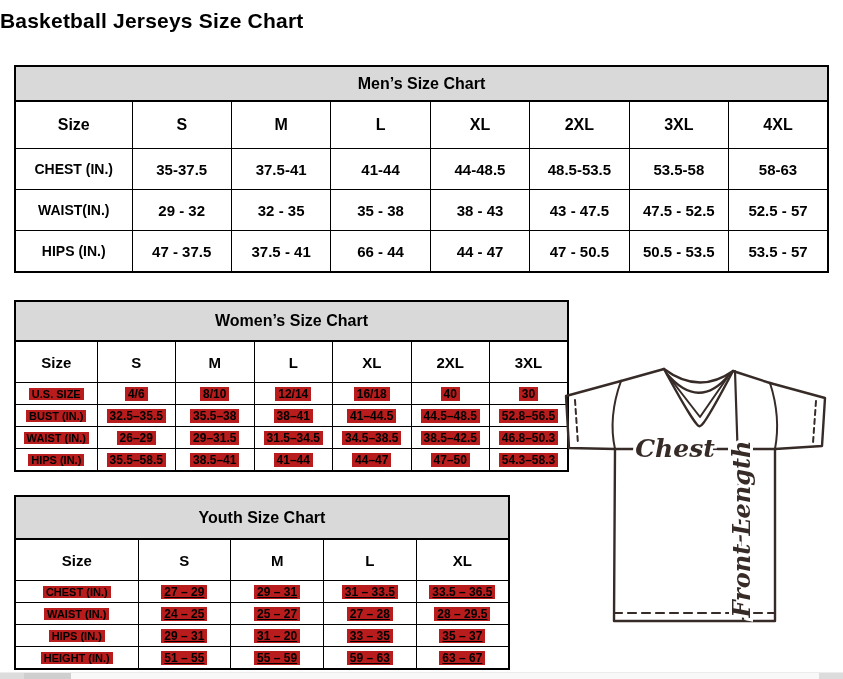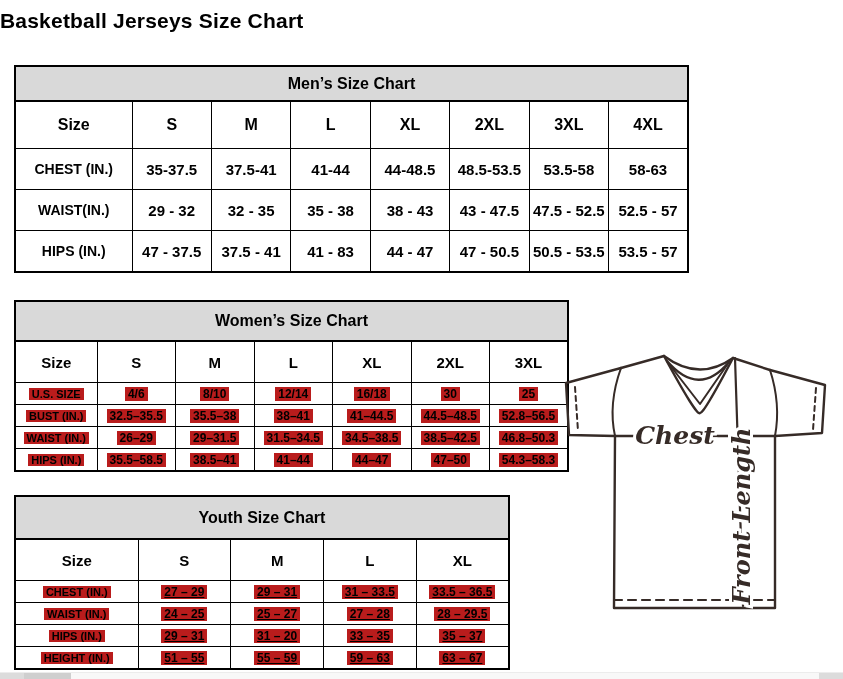--- a/index.html
+++ b/index.html
@@ -11,21 +11,21 @@
 
   
   table.size-table{position:absolute;border-collapse:collapse;table-layout:fixed;
        border:2px solid #000;background:#fff;}
   table.size-table th,table.size-table td{border:1px solid #000;text-align:center;
        vertical-align:middle;padding:0;font-weight:bold;overflow:hidden;}
   tr.chart-title-row th{background:#d9d9d9;font-size:16px;border-bottom:2px solid #000;}
   tr.col-head-row th{font-size:16px;}
 
   
-  table.mens{left:14px;top:65px;width:675px;}
+  table.mens{left:14px;top:65px;width:815px;}
   .mens tr.chart-title-row th{height:33px;}
   .mens tr.col-head-row th{height:46px;}
   .mens tbody tr th{font-size:14px;height:40px;}
   .mens tbody tr td{font-size:15px;}
   .mens col.label-col{width:117px;}
 
   
   table.womens{left:14px;top:300px;width:555px;border-radius:22px;}
   .womens tr.chart-title-row th{height:38px;}
   .womens tr.col-head-row th{height:40px;font-size:15px;}
@@ -38,21 +38,21 @@
   .youth tr.chart-title-row th{height:41px;}
   .youth tr.col-head-row th{height:40px;font-size:15px;}
   .youth tbody tr th{font-size:11px;height:21px;}
   .youth tbody tr td{font-size:12px;text-decoration:underline;}
   .youth col.label-col{width:123px;}
 
   
   .womens tbody .hl,.youth tbody .hl{background:#b91c1c;padding:0 3px;}
 
   
-  .jersey-wrap{position:absolute;left:557px;top:346px;width:286px;height:268px;}
+  .jersey-wrap{position:absolute;left:557px;top:359px;width:286px;height:268px;}
   .jersey-wrap svg{display:block;}
 
   
   .hscroll{position:absolute;left:0;bottom:0;width:843px;height:7px;background:#f8f8f8;
        border-top:1px solid #ececec;box-sizing:border-box;}
   .hscroll .btn{position:absolute;top:0;height:7px;background:#dcdcdc;}
   .hscroll .btn.left{left:0;width:24px;}
   .hscroll .btn.right{right:0;width:24px;}
   .hscroll .thumb{position:absolute;top:0;left:24px;width:47px;height:7px;background:#cfcfcf;}
 </style>
@@ -106,21 +106,21 @@
           <td><span class="hl">35 - 38</span></td>
           <td><span class="hl">38 - 43</span></td>
           <td><span class="hl">43 - 47.5</span></td>
           <td><span class="hl">47.5 - 52.5</span></td>
           <td><span class="hl">52.5 - 57</span></td>
         </tr>
         <tr>
           <th><span class="hl">HIPS (IN.)</span></th>
           <td><span class="hl">47 - 37.5</span></td>
           <td><span class="hl">37.5 - 41</span></td>
-          <td><span class="hl">41 - 83</span></td>
+          <td><span class="hl">66 - 44</span></td>
           <td><span class="hl">44 - 47</span></td>
           <td><span class="hl">47 - 50.5</span></td>
           <td><span class="hl">50.5 - 53.5</span></td>
           <td><span class="hl">53.5 - 57</span></td>
         </tr>
       </tbody>
     </table>
     <table class="size-table womens">
       <colgroup>
         <col class="label-col">
@@ -145,22 +145,22 @@
           <th>3XL</th>
         </tr>
       </thead>
       <tbody>
         <tr>
           <th><span class="hl">U.S. SIZE</span></th>
           <td><span class="hl">4/6</span></td>
           <td><span class="hl">8/10</span></td>
           <td><span class="hl">12/14</span></td>
           <td><span class="hl">16/18</span></td>
+          <td><span class="hl">40</span></td>
           <td><span class="hl">30</span></td>
-          <td><span class="hl">25</span></td>
         </tr>
         <tr>
           <th><span class="hl">BUST (IN.)</span></th>
           <td><span class="hl">32.5–35.5</span></td>
           <td><span class="hl">35.5–38</span></td>
           <td><span class="hl">38–41</span></td>
           <td><span class="hl">41–44.5</span></td>
           <td><span class="hl">44.5–48.5</span></td>
           <td><span class="hl">52.8–56.5</span></td>
         </tr>

